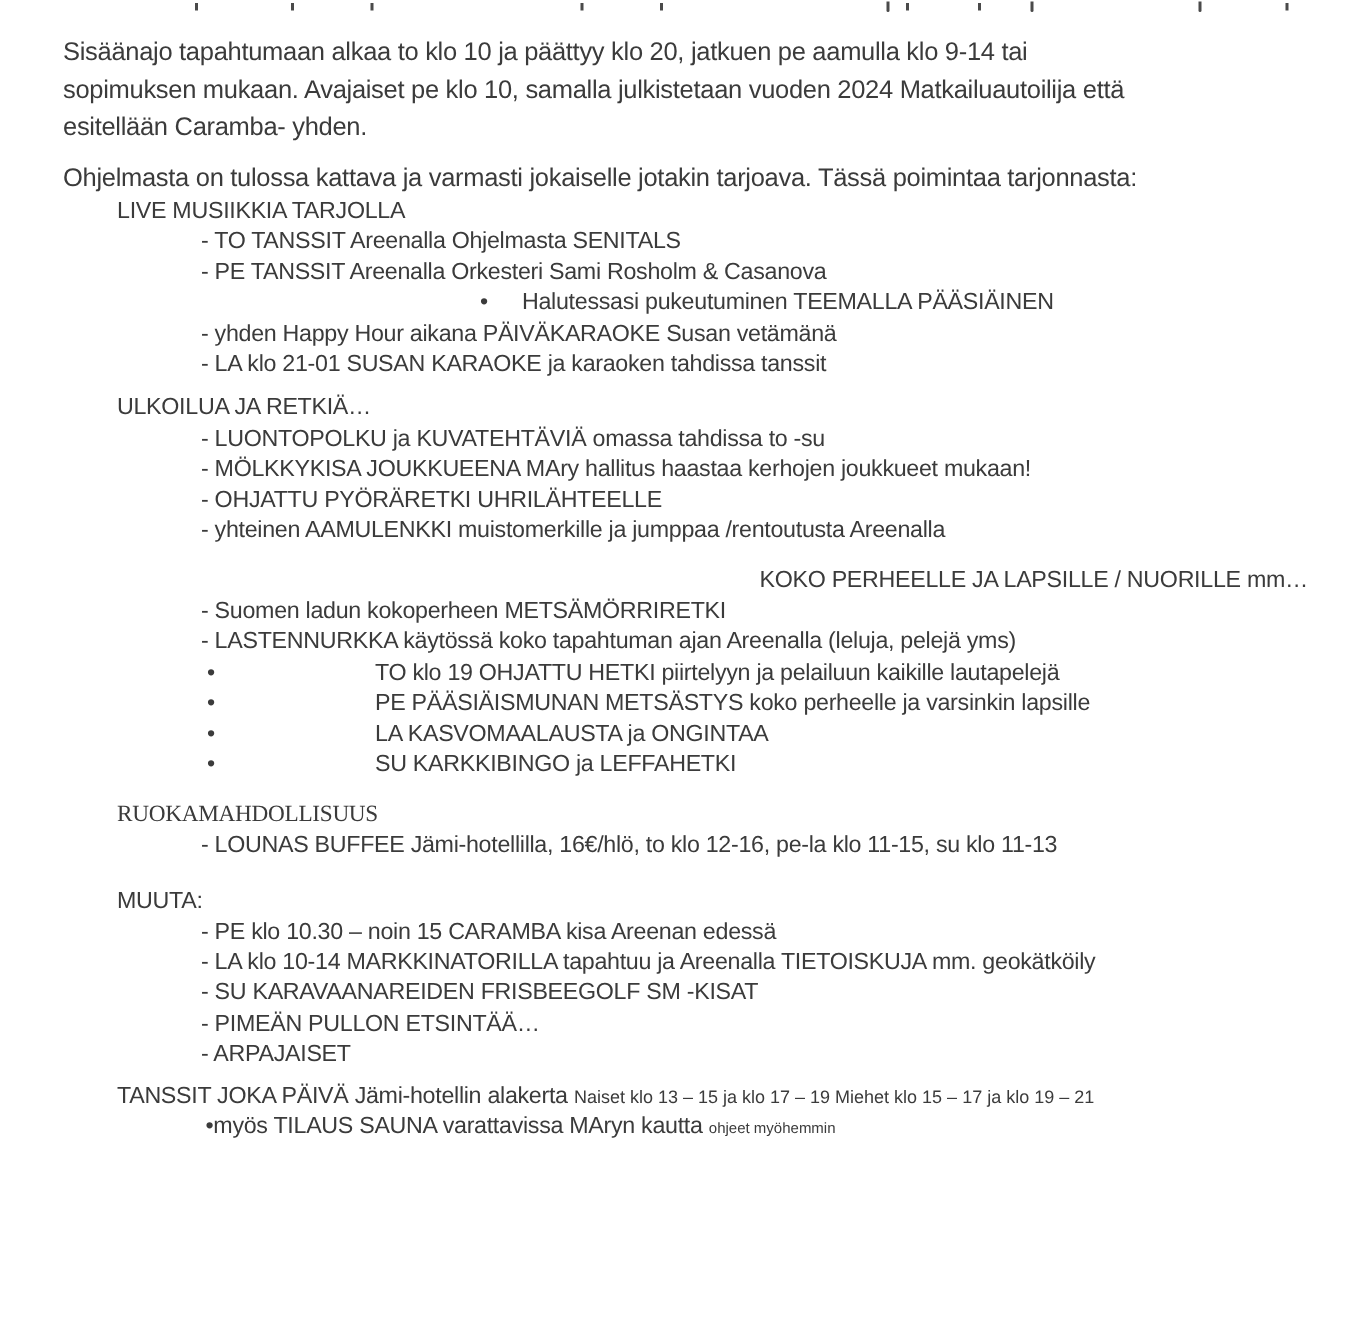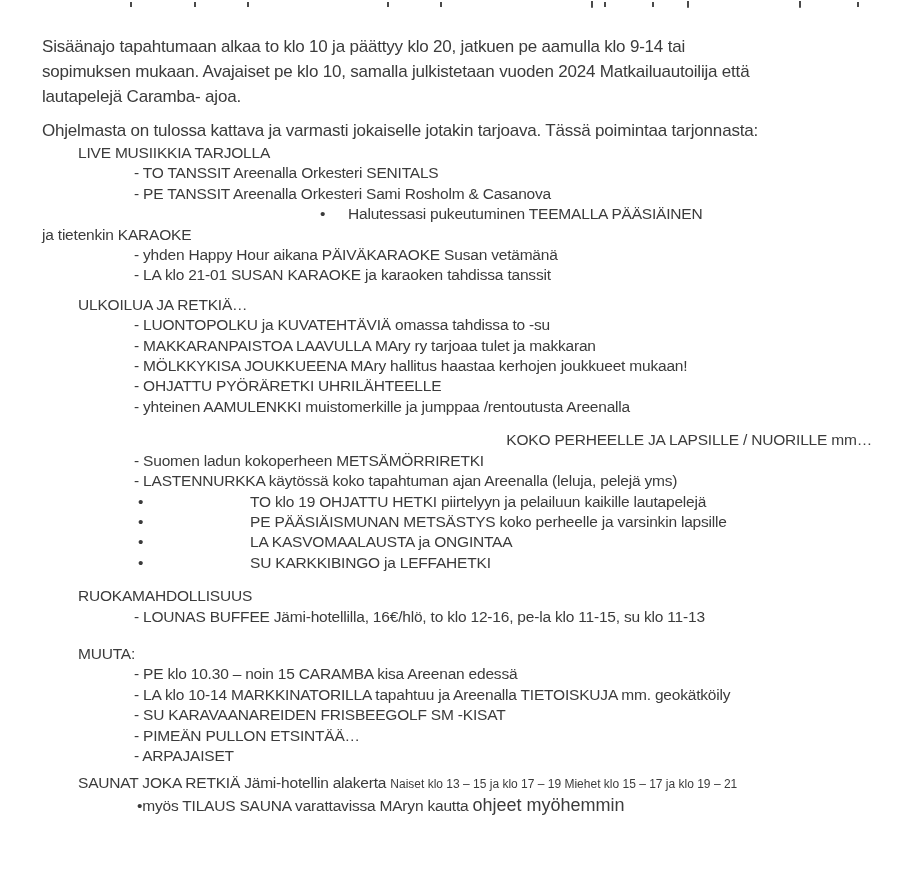--- a/index.html
+++ b/index.html
@@ -12,42 +12,42 @@
   }
   .doc { padding-left: 42px; padding-right: 28px; }
 
   
   .clip-strip { position: relative; height: 10px; overflow: hidden; }
   .frag { position: absolute; top: 2px; width: 2px; height: 5px; background: #4a4a4a; }
   .frag.hook { height: 7px; top: 1px; border-radius: 0 0 2px 2px; }
 
   .para { font-size: 17px; line-height: 25px; letter-spacing: -0.2px; }
   .para .p-line { white-space: nowrap; }
-  .para1 { margin-top: 24px; }
+  .para1 { margin-top: 12px; }
   .para2 { margin-top: 9px; }
 
   .pline { font-size: 15.5px; line-height: 20.4px; letter-spacing: -0.2px; white-space: nowrap; }
   .sect-header { margin-left: 36px; }
   .mt-s0 { margin-top: 0; }
   .mt-s1 { margin-top: 9px; }
   .mt-s2 { margin-top: 13px; text-align: right; }
-  .mt-s3 { margin-top: 13px; }
+  .mt-s3 { margin-top: 13px; font-family: Liberation Serif, serif; }
   .mt-s4 { margin-top: 17px; }
 
   .it        { margin-left: 92px; }
   .it-flush  { margin-left: 0; }
   .it-bmid   { position: relative; margin-left: 306px; }
   .it-bmid .bullet { position: absolute; left: -28px; top: 0; }
   .it-btab   { position: relative; margin-left: 208px; }
   .it-btab .bullet { position: absolute; left: -112px; top: 0; }
 
   .sauna-l1 { margin-left: 36px; margin-top: 7px; }
   .sauna-l2 { margin-left: 95px; }
   .small-run { font-size: 12px; letter-spacing: 0; }
-  .small-run2 { font-size: 18px; letter-spacing: 0; }
+  .small-run2 { font-size: 10px; letter-spacing: 0; }
 </style>
 </head>
 <body>
 
 <div class="doc">
 
   <div class="clip-strip">
     <div class="frag" style="left:88px"></div>
     <div class="frag" style="left:152px"></div>
     <div class="frag" style="left:205px"></div>
@@ -58,40 +58,38 @@
     <div class="frag" style="left:610px"></div>
     <div class="frag hook" style="left:645px"></div>
     <div class="frag hook" style="left:757px"></div>
     <div class="frag" style="left:815px"></div>
 
   </div>
 
   <div class="para para1">
     <div class="p-line">Sisäänajo tapahtumaan alkaa to klo 10 ja päättyy klo 20, jatkuen pe aamulla klo 9-14 tai</div>
     <div class="p-line">sopimuksen mukaan. Avajaiset pe klo 10, samalla julkistetaan vuoden 2024 Matkailuautoilija että</div>
-    <div class="p-line">lautapelejä Caramba- ajoa.</div>
+    <div class="p-line">esitellään Caramba- yhden.</div>
   </div>
   <div class="para para2">
     <div class="p-line">Ohjelmasta on tulossa kattava ja varmasti jokaiselle jotakin tarjoava. Tässä poimintaa tarjonnasta:</div>
   </div>
 
   <div class="pline sect-header mt-s0">LIVE MUSIIKKIA TARJOLLA</div>
-  <div class="pline it">- TO TANSSIT Areenalla Orkesteri SENITALS</div>
+  <div class="pline it">- TO TANSSIT Areenalla Ohjelmasta SENITALS</div>
   <div class="pline it">- PE TANSSIT Areenalla Orkesteri Sami Rosholm &amp; Casanova</div>
   <div class="pline it-bmid">
     <span class="bullet">•</span>
     <span>Halutessasi pukeutuminen TEEMALLA PÄÄSIÄINEN</span>
   </div>
-  <div class="pline it-flush">ja tietenkin KARAOKE</div>
   <div class="pline it">- yhden Happy Hour aikana PÄIVÄKARAOKE Susan vetämänä</div>
   <div class="pline it">- LA klo 21-01 SUSAN KARAOKE ja karaoken tahdissa tanssit</div>
 
   <div class="pline sect-header mt-s1">ULKOILUA JA RETKIÄ…</div>
   <div class="pline it">- LUONTOPOLKU ja KUVATEHTÄVIÄ omassa tahdissa to -su</div>
-  <div class="pline it">- MAKKARANPAISTOA LAAVULLA MAry ry tarjoaa tulet ja makkaran</div>
   <div class="pline it">- MÖLKKYKISA JOUKKUEENA MAry hallitus haastaa kerhojen joukkueet mukaan!</div>
   <div class="pline it">- OHJATTU PYÖRÄRETKI UHRILÄHTEELLE</div>
   <div class="pline it">- yhteinen AAMULENKKI muistomerkille ja jumppaa /rentoutusta Areenalla</div>
 
   <div class="pline sect-header mt-s2">KOKO PERHEELLE JA LAPSILLE / NUORILLE mm…</div>
   <div class="pline it">- Suomen ladun kokoperheen METSÄMÖRRIRETKI</div>
   <div class="pline it">- LASTENNURKKA käytössä koko tapahtuman ajan Areenalla (leluja, pelejä yms)</div>
   <div class="pline it-btab">
     <span class="bullet">•</span>
     <span>TO klo 19 OHJATTU HETKI piirtelyyn ja pelailuun kaikille lautapelejä</span>
@@ -113,21 +111,21 @@
   <div class="pline it">- LOUNAS BUFFEE Jämi-hotellilla, 16€/hlö, to klo 12-16,  pe-la klo 11-15, su klo 11-13</div>
 
   <div class="pline sect-header mt-s4">MUUTA:</div>
   <div class="pline it">- PE klo 10.30 – noin 15 CARAMBA kisa Areenan edessä</div>
   <div class="pline it">- LA klo 10-14 MARKKINATORILLA tapahtuu ja Areenalla TIETOISKUJA mm. geokätköily</div>
   <div class="pline it">- SU KARAVAANAREIDEN FRISBEEGOLF SM -KISAT</div>
   <div class="pline it">- PIMEÄN PULLON ETSINTÄÄ…</div>
   <div class="pline it">- ARPAJAISET</div>
 
   <div class="pline sauna-l1">
-    <span>SAUNAT JOKA RETKIÄ Jämi-hotellin alakerta</span>
+    <span>TANSSIT JOKA PÄIVÄ Jämi-hotellin alakerta</span>
     <span class="small-run">Naiset klo 13 – 15 ja klo 17 – 19 Miehet klo 15 – 17 ja klo 19 – 21</span>
   </div>
   <div class="pline sauna-l2">
     <span>•</span><span>myös TILAUS SAUNA varattavissa MAryn kautta</span>
     <span class="small-run2">ohjeet myöhemmin</span>
   </div>
 
 </div>
 
 </body></html>

